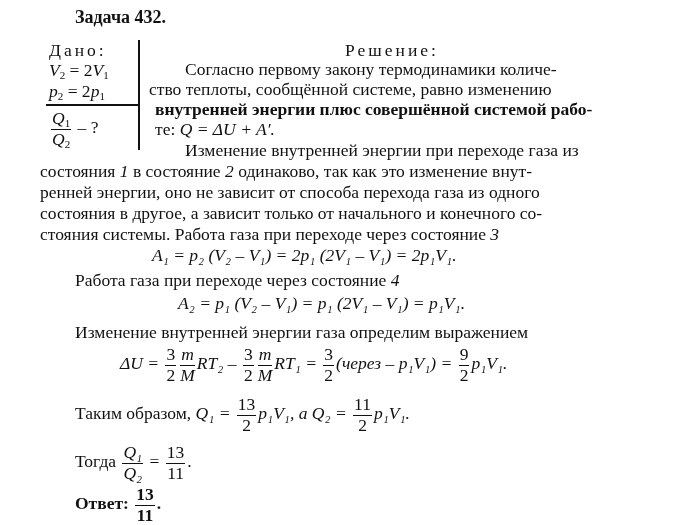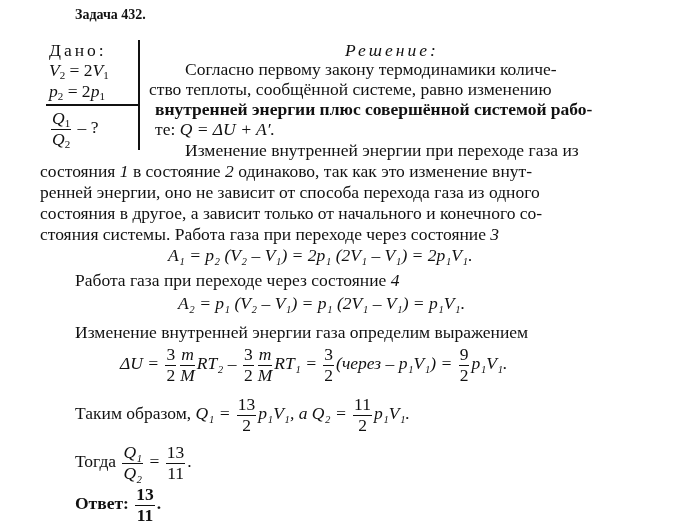--- a/index.html
+++ b/index.html
@@ -3,21 +3,21 @@
 <meta charset="utf-8">
 <style>
   html, body { margin: 0; padding: 0; background: #ffffff; }
   body {
     width: 700px; height: 525px; position: relative; overflow: hidden;
     font-family: "Liberation Serif", "DejaVu Serif", serif;
     color: #111;
     font-size: 17.5px;
   }
   .abs { position: absolute; white-space: nowrap; }
-  .title { left: 75px; top: 7px; font-weight: bold; font-size: 14px; }
+  .title { left: 75px; top: 7px; font-weight: bold; font-size: 18px; }
   .given-vline { position: absolute; left: 138px; top: 40px; width: 1.5px; height: 110px; background: #111; }
   .given-hline { position: absolute; left: 46px; top: 104px; width: 92px; height: 1.5px; background: #111; }
   .given { left: 49px; }
   .spaced { letter-spacing: 3px; }
   i { font-style: italic; }
   sub { font-size: 11px; vertical-align: -3px; line-height: 0; }
   .frac { display: inline-flex; flex-direction: column; align-items: center; vertical-align: middle; line-height: 1; margin: 4px 2px; }
   .frac .num { padding: 0 1px 1px; border-bottom: 1.3px solid #111; }
   .frac .den { padding-top: 1px; }
   .bold { font-weight: bold; }
@@ -32,32 +32,32 @@
 <div class="abs given spaced" style="top:40px;">Дано:</div>
 <div class="abs given" style="top:60px;"><i>V</i><sub>2</sub><span> = 2</span><i>V</i><sub>1</sub></div>
 <div class="abs given" style="top:81px;"><i>p</i><sub>2</sub><span> = 2</span><i>p</i><sub>1</sub></div>
 <div class="abs given" style="top:106px;">
   <span class="frac">
       <span class="num"><i>Q</i><sub>1</sub></span>
       <span class="den"><i>Q</i><sub>2</sub></span>
     </span><span> – ?</span>
 </div>
 
-<div class="abs spaced" style="left:345px; top:40px;font-style:italic;">Решение:</div>
+<div class="abs spaced" style="left:345px; top:40px;">Решение:</div>
 <div class="abs" style="left:185px; top:59px;">Согласно первому закону термодинамики количе-</div>
 <div class="abs" style="left:149px; top:79px;">ство теплоты, сообщённой системе, равно изменению</div>
 <div class="abs" style="left:155px; top:99px;font-weight:bold;">внутренней энергии плюс совершённой системой рабо-</div>
 <div class="abs" style="left:155px; top:119px;"><span>те: </span><i>Q = ΔU + A′.</i></div>
 
 <div class="abs" style="left:185px; top:140px;">Изменение внутренней энергии при переходе газа из</div>
 <div class="abs" style="left:40px; top:161px;"><span>состояния </span><i>1</i><span> в состояние </span><i>2</i><span> одинаково, так как это изменение внут-</span></div>
 <div class="abs" style="left:40px; top:182px;">ренней энергии, оно не зависит от способа перехода газа из одного</div>
 <div class="abs" style="left:40px; top:203px;">состояния в другое, а зависит только от начального и конечного со-</div>
 <div class="abs" style="left:40px; top:224px;"><span>стояния системы. Работа газа при переходе через состояние </span><i>3</i></div>
-<div class="abs" style="left:168px; top:245px;"><i>A₁ = p₂ (V₂ – V₁) = 2p₁ (2V₁ – V₁) = 2p₁V₁.</i></div>
+<div class="abs" style="left:152px; top:245px;"><i>A₁ = p₂ (V₂ – V₁) = 2p₁ (2V₁ – V₁) = 2p₁V₁.</i></div>
 
 <div class="abs" style="left:75px; top:270px;"><span>Работа газа при переходе через состояние </span><i>4</i></div>
 <div class="abs" style="left:178px; top:293px;"><i>A₂ = p₁ (V₂ – V₁) = p₁ (2V₁ – V₁) = p₁V₁.</i></div>
 
 <div class="abs" style="left:75px; top:322px;">Изменение внутренней энергии газа определим выражением</div>
 <div class="abs" style="left:120px; top:342px;">
   <i>ΔU = </i><span class="frac">
       <span class="num">3</span>
       <span class="den">2</span>
     </span><span class="frac">

